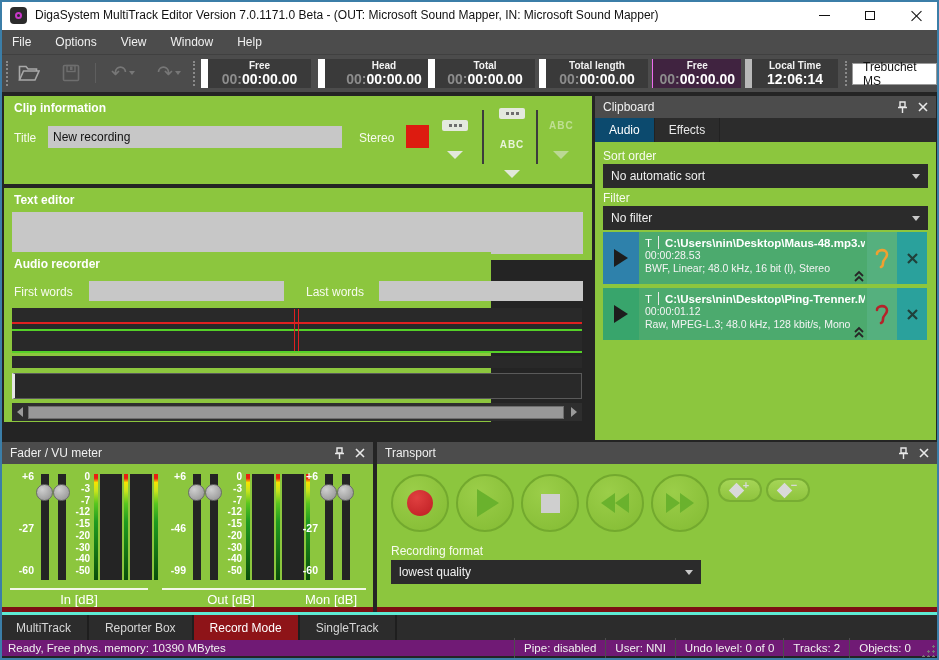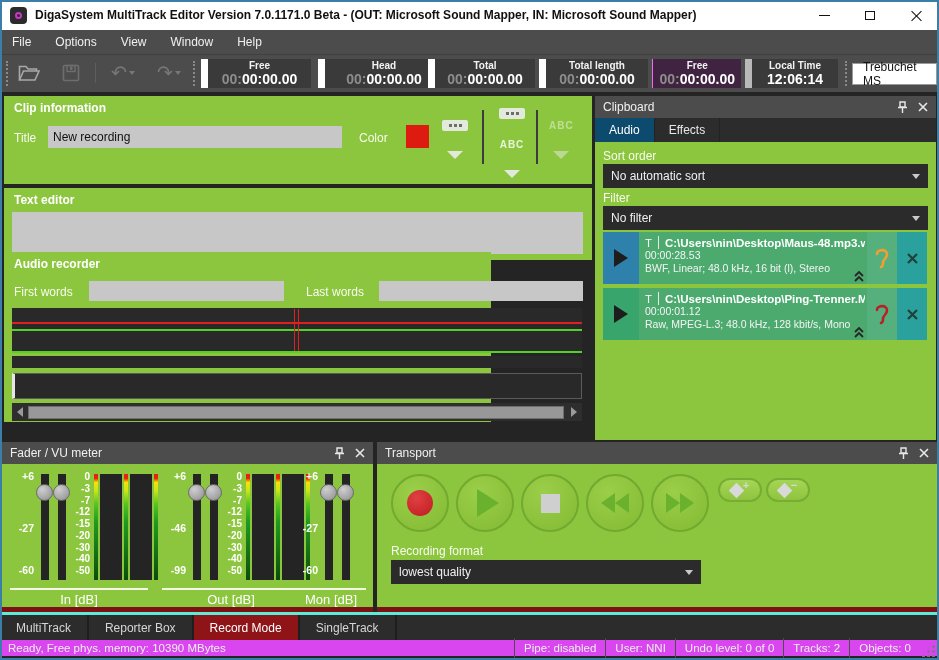--- a/index.html
+++ b/index.html
@@ -4,21 +4,21 @@
 <style>
   html,body{margin:0;padding:0;background:#111;}
   *{box-sizing:border-box;font-family:"Liberation Sans",sans-serif;}
   .window{position:relative;width:939px;height:660px;background:#242424;overflow:hidden;}
   .window::after{content:"";position:absolute;inset:0;border:2px solid #3b7ea8;pointer-events:none;z-index:99;}
 
   
   .titlebar{position:absolute;left:0;top:0;width:100%;height:30px;background:#ffffff;display:flex;align-items:center;}
   .appicon{width:17px;height:17px;margin:0 8px 0 10px;background:#2b2b2b;border-radius:4px;display:flex;align-items:center;justify-content:center;}
   .appicon i{display:block;width:7px;height:7px;border:2px solid #c837c8;border-radius:50%;}
-  .wtitle{font-size:12px;color:#111;white-space:nowrap;font-weight:bold;}
+  .wtitle{font-size:12px;color:#111;white-space:nowrap;}
   .wincontrols{margin-left:auto;display:flex;height:100%;}
   .winbtn{width:46px;height:100%;display:flex;align-items:center;justify-content:center;}
   .ic-min{width:11px;height:1px;background:#111;}
   .ic-max{width:10px;height:9px;border:1px solid #111;}
   .ic-x{position:relative;width:11px;height:11px;}
   .ic-x::before,.ic-x::after{content:"";position:absolute;left:5px;top:-1px;width:1px;height:14px;background:#111;}
   .ic-x::before{transform:rotate(45deg);} .ic-x::after{transform:rotate(-45deg);}
 
   
   .menubar{position:absolute;left:0;top:30px;width:100%;height:25px;background:#4c4c4c;display:flex;align-items:center;border-bottom:1px solid #404040;}
@@ -112,21 +112,21 @@
   .tri-rw{width:0;height:0;border-top:10px solid transparent;border-bottom:10px solid transparent;border-right:14px solid #6ab22d;}
   .tri-ff{width:0;height:0;border-top:10px solid transparent;border-bottom:10px solid transparent;border-left:14px solid #6ab22d;}
   .pillbtn{position:absolute;top:14px;width:44px;height:24px;border-radius:12px;border:2px solid #78ad33;background:linear-gradient(#a5d556,#8fc43e);display:flex;align-items:center;justify-content:center;}
   .diamond{width:11px;height:11px;background:#d9d9d9;transform:rotate(45deg);}
   .pm{color:#d9d9d9;font-size:11px;font-weight:bold;margin:-10px 0 0 1px;}
 
   
   .tabbar{position:absolute;left:0;top:612px;width:100%;height:28px;background:#2c2c2c;display:flex;border-top:3px solid #5eead4;}
   .btab{display:flex;align-items:center;padding:0 16px;color:#d6d6d6;font-size:12px;border-right:2px solid #1e1e1e;}
   .btab.active{background:#8e1418;color:#fff;}
-  .statusbar{position:absolute;left:0;top:640px;width:100%;height:16px;background:#d946ef;display:flex;align-items:center;color:#f0f0f0;font-size:11.5px;}
+  .statusbar{position:absolute;left:0;top:640px;width:100%;height:16px;background:#701a75;display:flex;align-items:center;color:#f0f0f0;font-size:11.5px;}
   .stleft{padding-left:8px;}
   .stright{margin-left:auto;display:flex;align-items:center;height:100%;}
   .stitem{padding:0 9px;border-left:1px solid #4d4d4d;line-height:20px;white-space:nowrap;}
   .sgrip{width:14px;height:14px;margin:4px 3px 0 2px;background:
     radial-gradient(circle 1.2px, #777 1.1px, transparent 1.3px) 10px 2px/3px 3px no-repeat,
     radial-gradient(circle 1.2px, #777 1.1px, transparent 1.3px) 10px 7px/3px 3px no-repeat,
     radial-gradient(circle 1.2px, #777 1.1px, transparent 1.3px) 5px 7px/3px 3px no-repeat,
     radial-gradient(circle 1.2px, #777 1.1px, transparent 1.3px) 10px 12px/3px 3px no-repeat,
     radial-gradient(circle 1.2px, #777 1.1px, transparent 1.3px) 5px 12px/3px 3px no-repeat,
     radial-gradient(circle 1.2px, #777 1.1px, transparent 1.3px) 0px 12px/3px 3px no-repeat;}
@@ -231,21 +231,21 @@
         </div>
     </div>
     <div class="grip" style="left:845px;"></div>
     <div class="fontbox" style="left:852px;width:85px;">Trebuchet MS</div>
   </div>
 
   <div class="gpanel" style="left:4px;top:96px;width:588px;height:88px;">
     <div class="ptitle">Clip information</div>
     <span class="glabel" style="left:10px;top:35px;">Title</span>
     <input class="ginput" style="left: 44px; top: 30px; width: 294px; height: 22px;" value="New recording">
-    <span class="glabel" style="left:355px;top:35px;">Color</span>
+    <span class="glabel" style="left:355px;top:35px;">Stereo</span>
     <div class="colorswatch" style="left:402px;top:29px;"></div>
     <div class="cibtn" style="left:438px;top:24px;">
       <div class="dotrect">
           <i></i>
           <i></i>
           <i></i>
         </div>
       <div class="tri-dn"></div>
     </div>
     <div class="cisep" style="left:478px;"></div>

